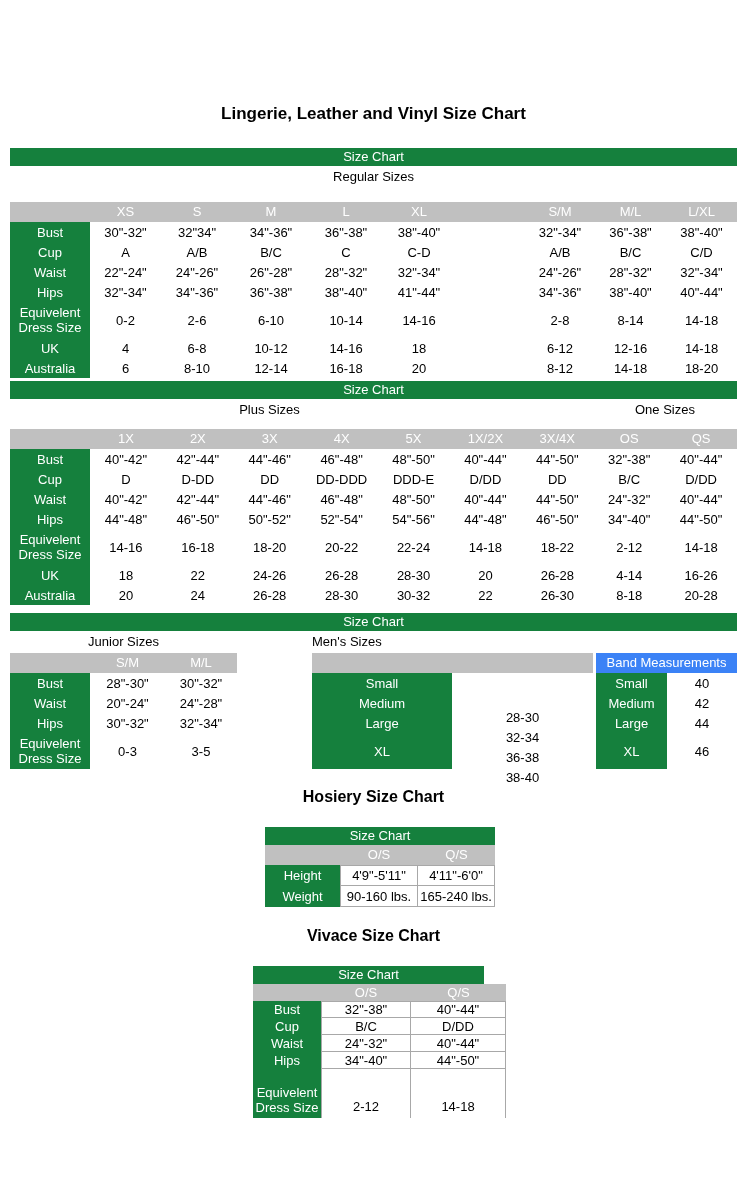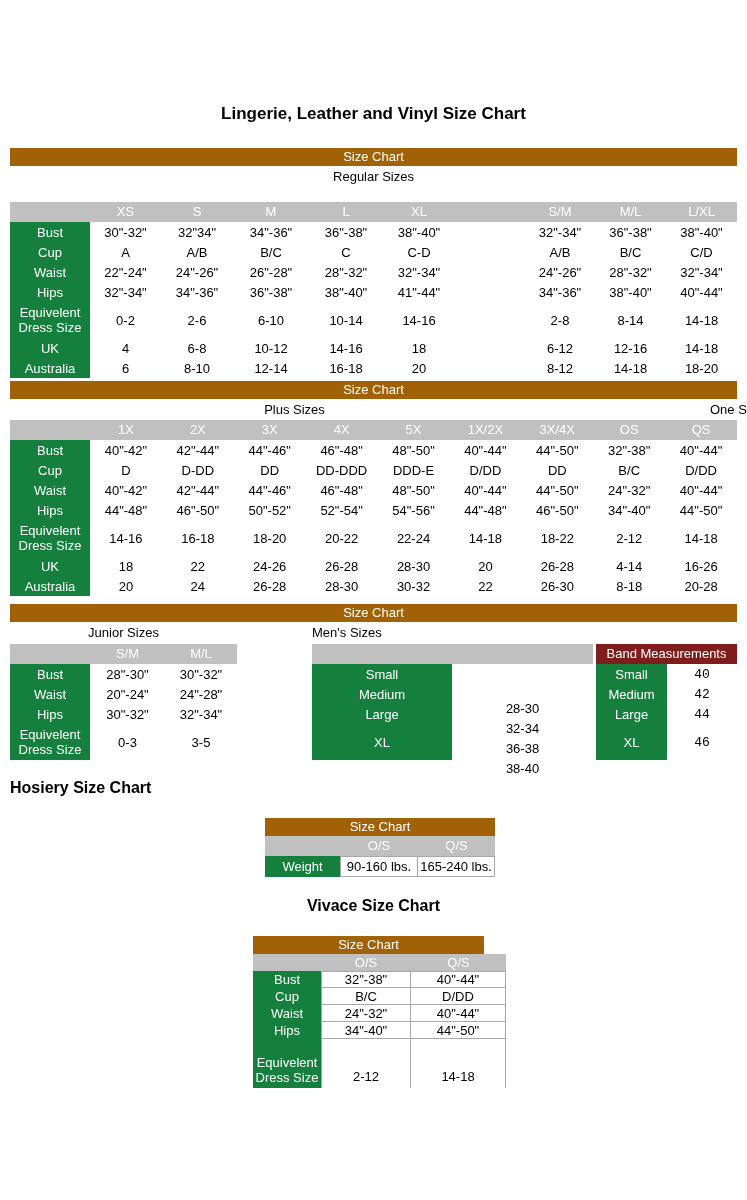--- a/index.html
+++ b/index.html
@@ -6,21 +6,21 @@
   html, body { background: #fff; }
   body {
     width: 747px; height: 1200px; position: relative; overflow: hidden;
     font-family: "Liberation Sans", sans-serif; color: #000;
   }
   .wrap { width: 727px; margin-left: 10px; }
 
   .main-title { margin-top: 103px; margin-bottom: 23px; text-align: center;
     font-size: 17px; font-weight: bold; line-height: 22px; }
 
-  .bar { height: 18px; background: #a16207; color: #fff; font-size: 13px;
+  .bar { height: 18px; background: #15803d; color: #fff; font-size: 13px;
     line-height: 18px; text-align: center; }
 
   .section-line { height: 36px; line-height: 22px; font-size: 13px; text-align: center; }
 
   
   .hdr-row { display: flex; height: 20px; line-height: 20px; background: #c0c0c0;
     color: #fff; font-size: 13px; text-align: center; }
   .hlabel { flex: 0 0 80px; }
   .hcells { display: flex; flex: 1; }
   .hcells > div { flex-shrink: 0; }
@@ -42,48 +42,48 @@
   .regular .hcells > div:nth-of-type(7), .regular .cells > div:nth-of-type(7) { width: 70px; }
   .regular .hcells > div:nth-of-type(8), .regular .cells > div:nth-of-type(8) { width: 71px; }
   .regular .hcells > div:nth-of-type(9), .regular .cells > div:nth-of-type(9) { width: 71px; }
 
   .plus .hcells > div, .plus .cells > div { flex: 1 1 0; width: auto; }
 
   
   .bigrows > div:nth-of-type(5) { height: 36px; }
 
   
-  .plus-labels { display: flex; height: 21px; line-height: 21px; font-size: 13px; gap: 25px; }
+  .plus-labels { display: flex; height: 30px; line-height: 21px; font-size: 13px; }
   .pl-sp1 { flex: 0 0 80px; } .pl-a { flex: 0 0 359px; text-align: center; }
   .pl-sp2 { flex: 0 0 144px; } .pl-b { flex: 0 0 144px; text-align: center; }
 
   .jm-labels { display: flex; height: 22px; line-height: 22px; font-size: 13px; }
   .jm-a { flex: 0 0 227px; text-align: center; }
   .jm-sp { flex: 0 0 75px; }
   .jm-b { flex: 0 0 425px; text-align: left; }
 
   .jm-tables { display: flex; align-items: flex-start; }
   .junior { width: 227px; }
   .junior .hlabel, .junior .rlabel { flex: 0 0 80px; }
   .junior .hcells > div:nth-of-type(1), .junior .cells > div:nth-of-type(1) { width: 75px; }
   .junior .hcells > div:nth-of-type(2), .junior .cells > div:nth-of-type(2) { width: 72px; }
   .jrows > div:nth-of-type(4) { height: 36px; }
 
   .mens-left { width: 281px; margin-left: 75px; }
   .mens-left .hlabel, .mens-left .rlabel { flex: 0 0 140px; }
   .mens-left .hcell, .mens-left .cell { width: 141px; margin-top: 44px; }
   .mens-right { width: 141px; margin-left: 3px; }
   .mens-right .rlabel { flex: 0 0 71px; }
-  .mens-right .cell { width: 70px; font-family: Liberation Mono, monospace; }
-  .mens-right .hdr-single { height: 20px; line-height: 20px; background: #7f1d1d;
+  .mens-right .cell { width: 70px; }
+  .mens-right .hdr-single { height: 20px; line-height: 20px; background: #3b82f6;
     color: #fff; font-size: 13px; text-align: center; }
   .mrows > div:nth-of-type(4) { height: 36px; }
 
   
-  .hos-title { margin-top: 17px; margin-bottom: 19px; text-align: left;
+  .hos-title { margin-top: 17px; margin-bottom: 19px; text-align: center;
     font-size: 16px; font-weight: bold; line-height: 22px; }
   .hosiery { width: 230px; margin-left: 255px; }
   .hosiery .hlabel, .hosiery .rlabel { flex: 0 0 75px; }
   .hosiery .hcells > div:nth-of-type(1), .hosiery .cells > div:nth-of-type(1) { width: 78px; }
   .hosiery .hcells > div:nth-of-type(2), .hosiery .cells > div:nth-of-type(2) { width: 77px; }
   .hosiery .row { height: 21px; }
   .hosiery .cell { border-right: 1px solid #a8a8a8; border-bottom: 1px solid #a8a8a8; }
   .hosiery .cells > div:nth-of-type(1) { border-left: 1px solid #a8a8a8; }
   .hosiery .hrows > div:nth-of-type(1) .cell { border-top: 1px solid #a8a8a8; }
 
@@ -510,20 +510,28 @@
     <div class="hdr-row">
       <div class="hlabel"></div>
       <div class="hcells">
 
       <div class="hcell">O/S</div>
           <div class="hcell">Q/S</div>
         </div>
     </div>
     <div class="hrows">
 
+        <div class="row">
+          <div class="rlabel">Height</div>
+          <div class="cells">
+
+          <div class="cell">4'9"-5'11"</div>
+            <div class="cell">4'11"-6'0"</div>
+          </div>
+        </div>
 
         <div class="row">
           <div class="rlabel">Weight</div>
           <div class="cells">
 
           <div class="cell">90-160 lbs.</div>
             <div class="cell">165-240 lbs.</div>
           </div>
         </div>
       </div>

